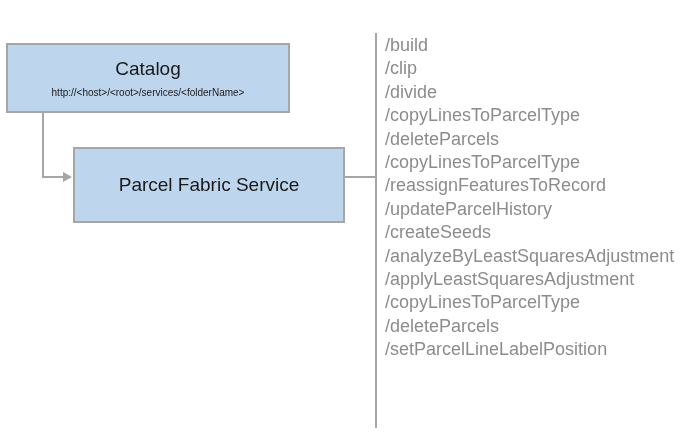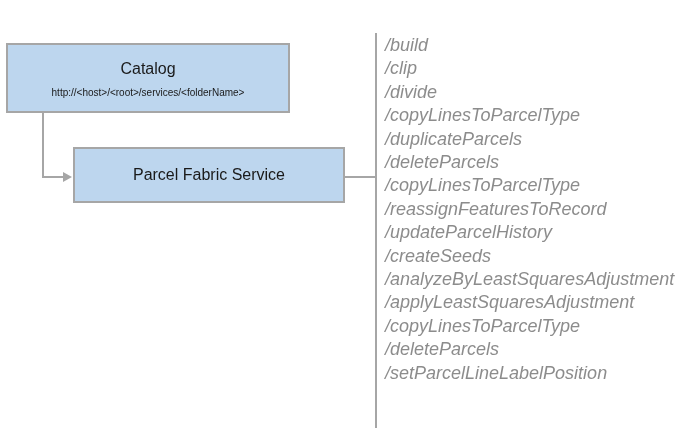--- a/index.html
+++ b/index.html
@@ -20,54 +20,53 @@
     box-sizing: border-box;
     background: var(--box-fill, #BDD6EE);
     border: 2px solid var(--box-border, #A6A6A6);
     display: flex;
     flex-direction: column;
     align-items: center;
     justify-content: center;
     text-align: center;
   }
   .box-title {
-    font-size: 16px;
+    font-size: 19px;
     line-height: 28px;
     color: var(--title-text, #1A1A1A);
     white-space: nowrap;
   }
   .box-subtitle {
     font-size: 10px;
     line-height: 16px;
     margin-top: 2px;
     color: var(--title-text, #1A1A1A);
     white-space: nowrap;
   }
   .catalog-box { left: 6px; top: 43px; width: 284px; height: 70px; }
-  .service-box { left: 73px; top: 147px; width: 272px; height: 56px; }
+  .service-box { left: 73px; top: 147px; width: 272px; height: 76px; }
 
   .conn { position: absolute; background: var(--connector, #A6A6A6); }
   .conn-catalog-v { left: 42px; top: 113px; width: 2px; height: 64px; }
   .conn-catalog-h { left: 42px; top: 176px; width: 23px; height: 2px; }
   .arrowhead {
     position: absolute;
     left: 63px; top: 172px;
     width: 0; height: 0;
     border-top: 5px solid transparent;
     border-bottom: 5px solid transparent;
     border-left: 9px solid var(--connector, #A6A6A6);
   }
   .conn-service-h { left: 345px; top: 176px; width: 30px; height: 2px; }
   .vrule { left: 375px; top: 33px; width: 2px; height: 395px; }
 
   .endpoints {
     position: absolute;
     left: 385px;
     top: 34px;
-    font-style: italic;
   }
   .endpoint {
     font-size: 18px;
     line-height: 23.4px;
     color: var(--endpoint-text, #8C8C8C);
     white-space: nowrap;
   }
 </style>
 </head>
 <body>
@@ -88,21 +87,20 @@
   </div>
 
   <div class="conn conn-service-h"></div>
   <div class="conn vrule"></div>
 
   <div class="endpoints">
     <div class="endpoint">/build</div>
     <div class="endpoint">/clip</div>
     <div class="endpoint">/divide</div>
     <div class="endpoint">/copyLinesToParcelType</div>
-    <div class="endpoint">/duplicateParcels</div>
     <div class="endpoint">/deleteParcels</div>
     <div class="endpoint">/copyLinesToParcelType</div>
     <div class="endpoint">/reassignFeaturesToRecord</div>
     <div class="endpoint">/updateParcelHistory</div>
     <div class="endpoint">/createSeeds</div>
     <div class="endpoint">/analyzeByLeastSquaresAdjustment</div>
     <div class="endpoint">/applyLeastSquaresAdjustment</div>
     <div class="endpoint">/copyLinesToParcelType</div>
     <div class="endpoint">/deleteParcels</div>
     <div class="endpoint">/setParcelLineLabelPosition</div>

